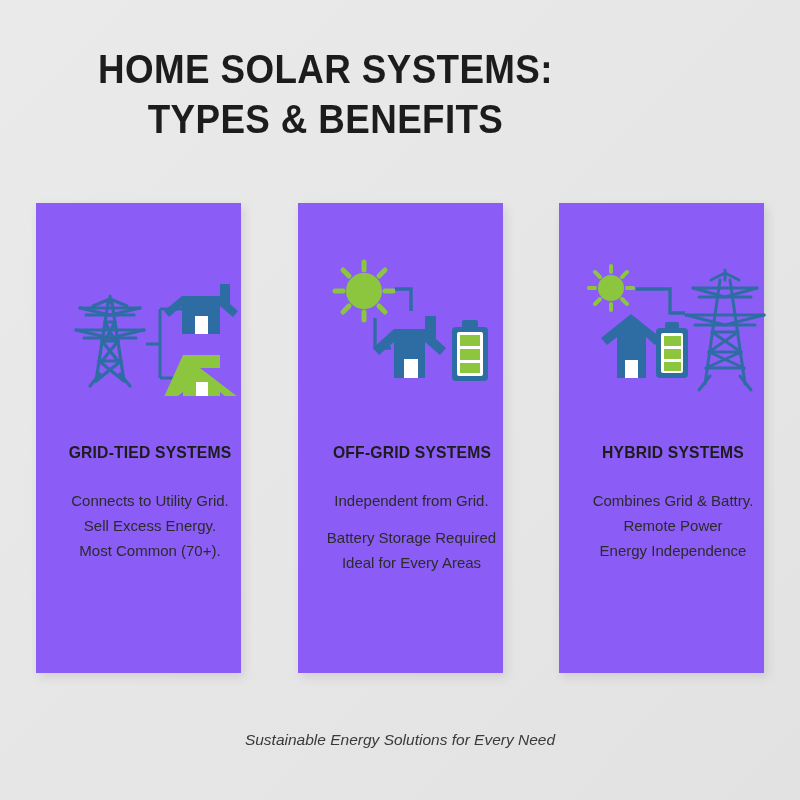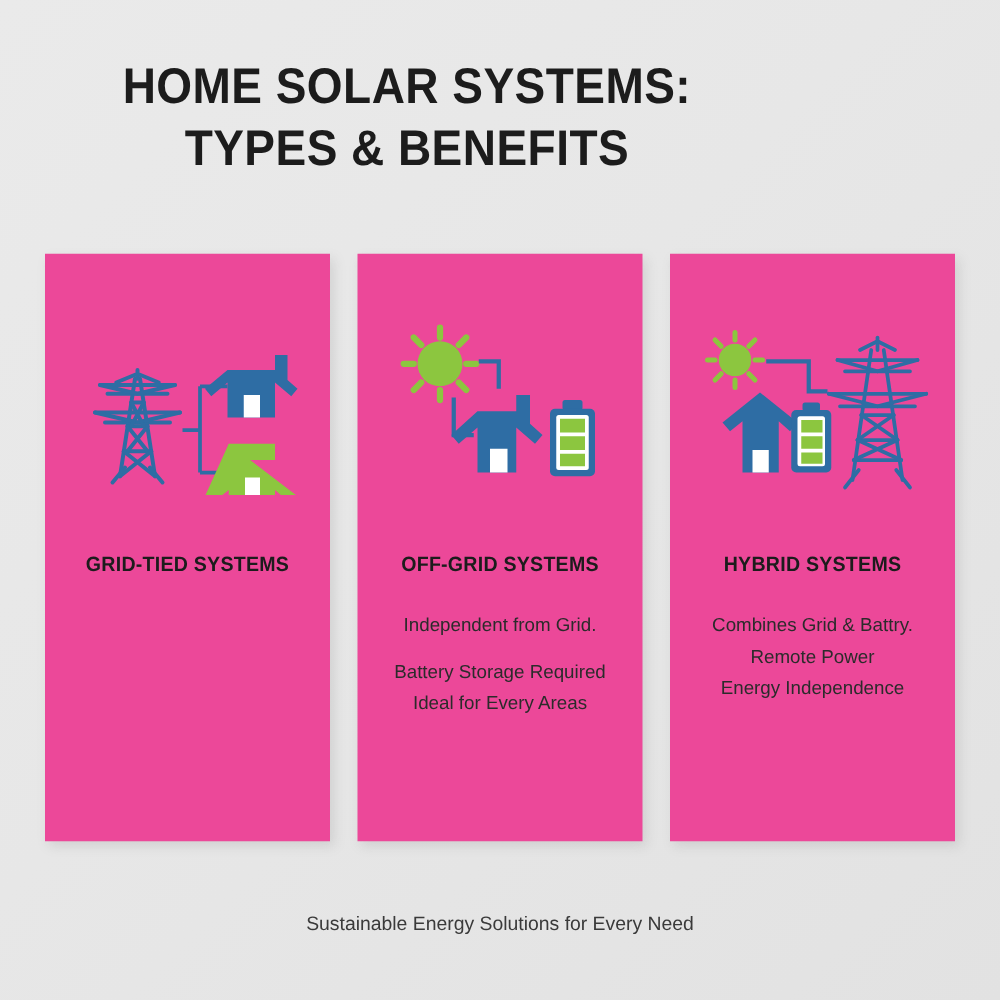--- a/index.html
+++ b/index.html
@@ -41,23 +41,23 @@
     position: absolute;
     top: 203px;
     left: 36px;
     width: 728px;
     height: 470px;
     display: flex;
     justify-content: space-between;
   }
 
   .card {
-    width: 228px;
+    width: 205px;
     height: 470px;
-    background: #ec4899;
+    background: #8b5cf6;
     box-shadow: 3px 4px 9px rgba(120,120,120,0.20);
     position: relative;
   }
 
   .card-icon {
     position: absolute;
     top: 0;
     left: 0;
     width: 228px;
     height: 245px;
@@ -95,20 +95,21 @@
 
   
   .footer {
     position: absolute;
     top: 731px;
     left: 0;
     width: 800px;
     text-align: center;
     font-size: 15.5px;
     color: #3a3a3a;
+    font-style: italic;
   }
 </style>
 </head>
 <body>
 
 <div class="title-block">
   <div class="title-line">HOME SOLAR SYSTEMS:</div>
   <div class="title-line">TYPES &amp; BENEFITS</div>
 </div>
 
@@ -149,20 +150,25 @@
         <rect x="145" y="60" width="13" height="18" fill="#ffffff"></rect>
 
         <g fill="#8cc63f">
           <path d="M133 99 L188 141 L183 147 L170 136 L170 141 L133 141 L133 136 L119 147 L114 141 Z"></path>
           <path d="M133 99 L170 99 L170 112 L133 112 Z"></path>
         </g>
         <rect x="146" y="126" width="12" height="15" fill="#ffffff"></rect>
       </svg>
     </div>
     <div class="card-heading">GRID-TIED SYSTEMS</div>
+    <div class="card-body">
+      <div>Connects to Utility Grid.</div>
+      <div>Sell Excess Energy.</div>
+      <div>Most Common (70+).</div>
+    </div>
   </div>
 
   <div class="card">
     <div class="card-icon">
       <svg width="200" height="140" viewBox="0 0 200 140">
 
         <g>
           <circle cx="52" cy="35" r="18" fill="#8cc63f"></circle>
           <g stroke="#8cc63f" stroke-width="5" stroke-linecap="round">
             <path d="M52 6 L52 14"></path>

